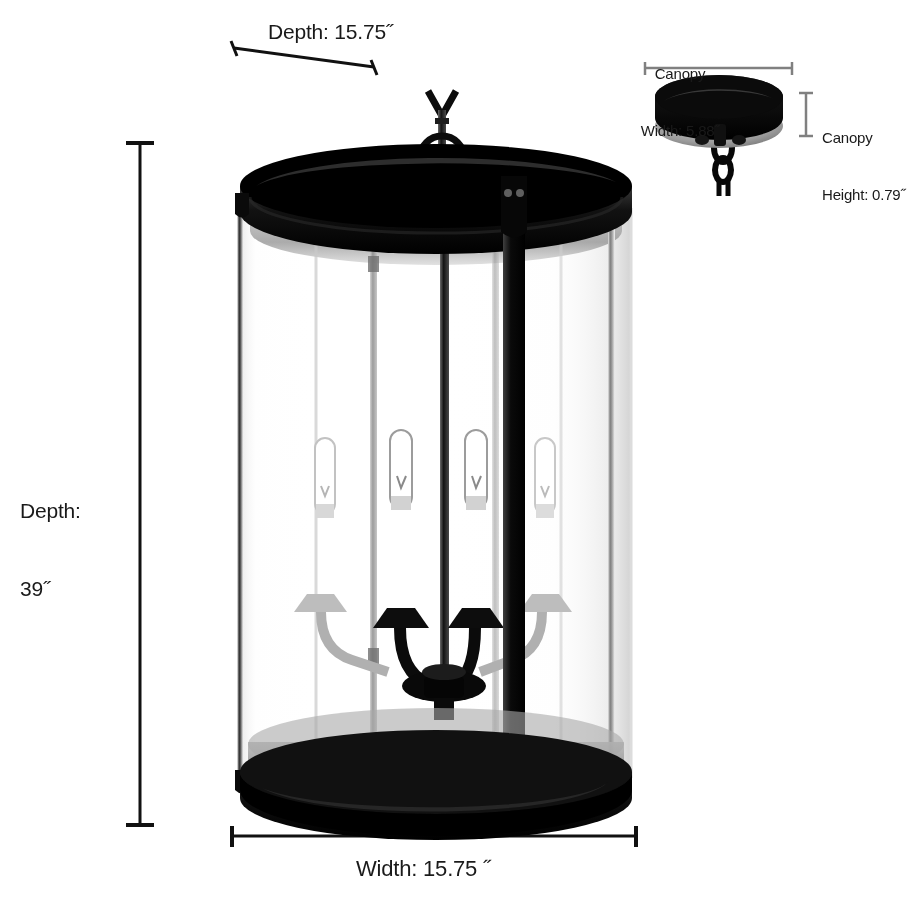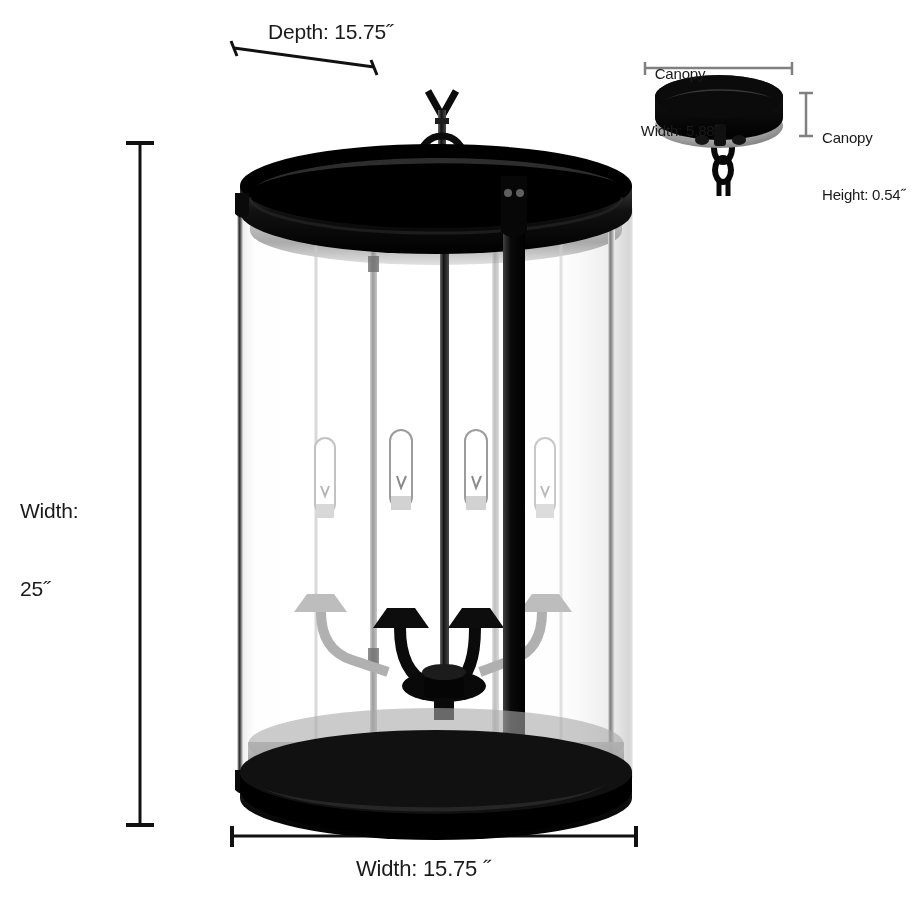--- a/index.html
+++ b/index.html
@@ -330,29 +330,29 @@
         <path d="M224 772 A196 42 0 0 0 616 772 L616 790 A196 46 0 0 1 224 790 Z" fill="#000000"></path>
 
         <path d="M246 788 A180 36 0 0 0 592 782 A180 30 0 0 1 246 788 Z" fill="#4d4d4d" opacity="0.35"></path>
       </g>
     </g>
   </svg>
 
   <div class="dim-label" id="label-depth">Depth: 15.75˝</div>
 
   <div class="dim-label" id="label-height">
-    <div>Width:</div>
-    <div>25˝</div>
+    <div>Depth:</div>
+    <div>39˝</div>
   </div>
 
   <div class="dim-label" id="label-width">Width: 15.75 ˝</div>
 
   <div class="dim-label" id="label-canopy-width">
     <div>Canopy</div>
     <div>Width: 5.88˝</div>
   </div>
 
   <div class="dim-label" id="label-canopy-height">
     <div>Canopy</div>
-    <div>Height: 0.54˝</div>
+    <div>Height: 0.79˝</div>
   </div>
 
 </div>
 
 </body></html>

